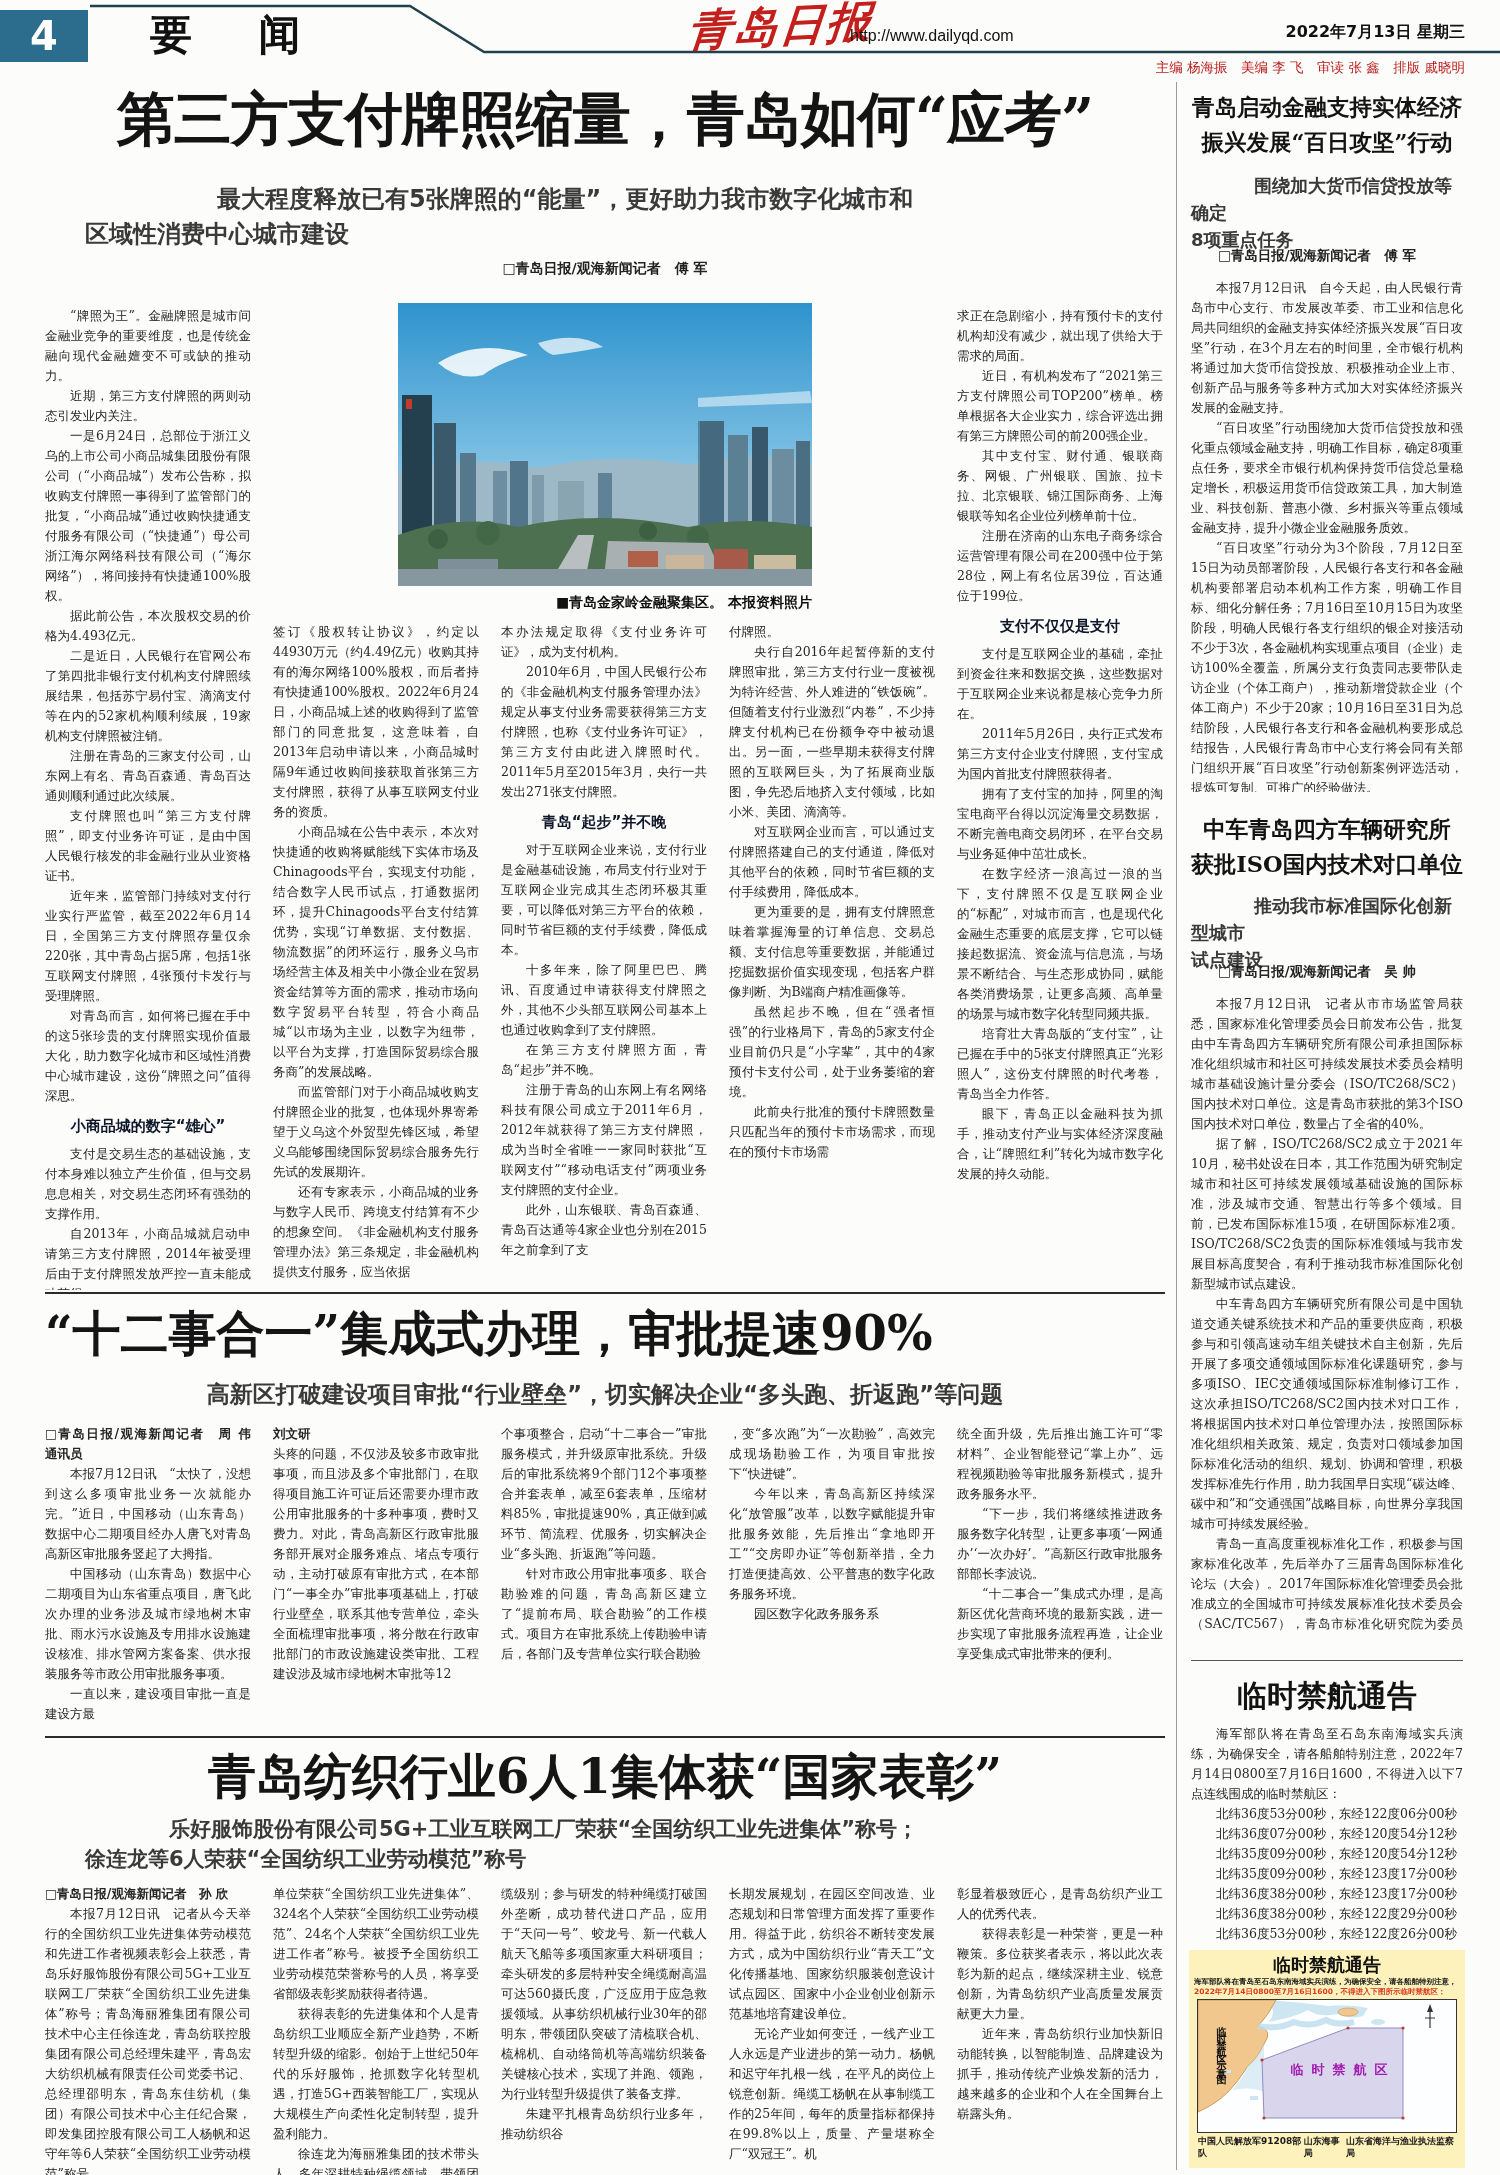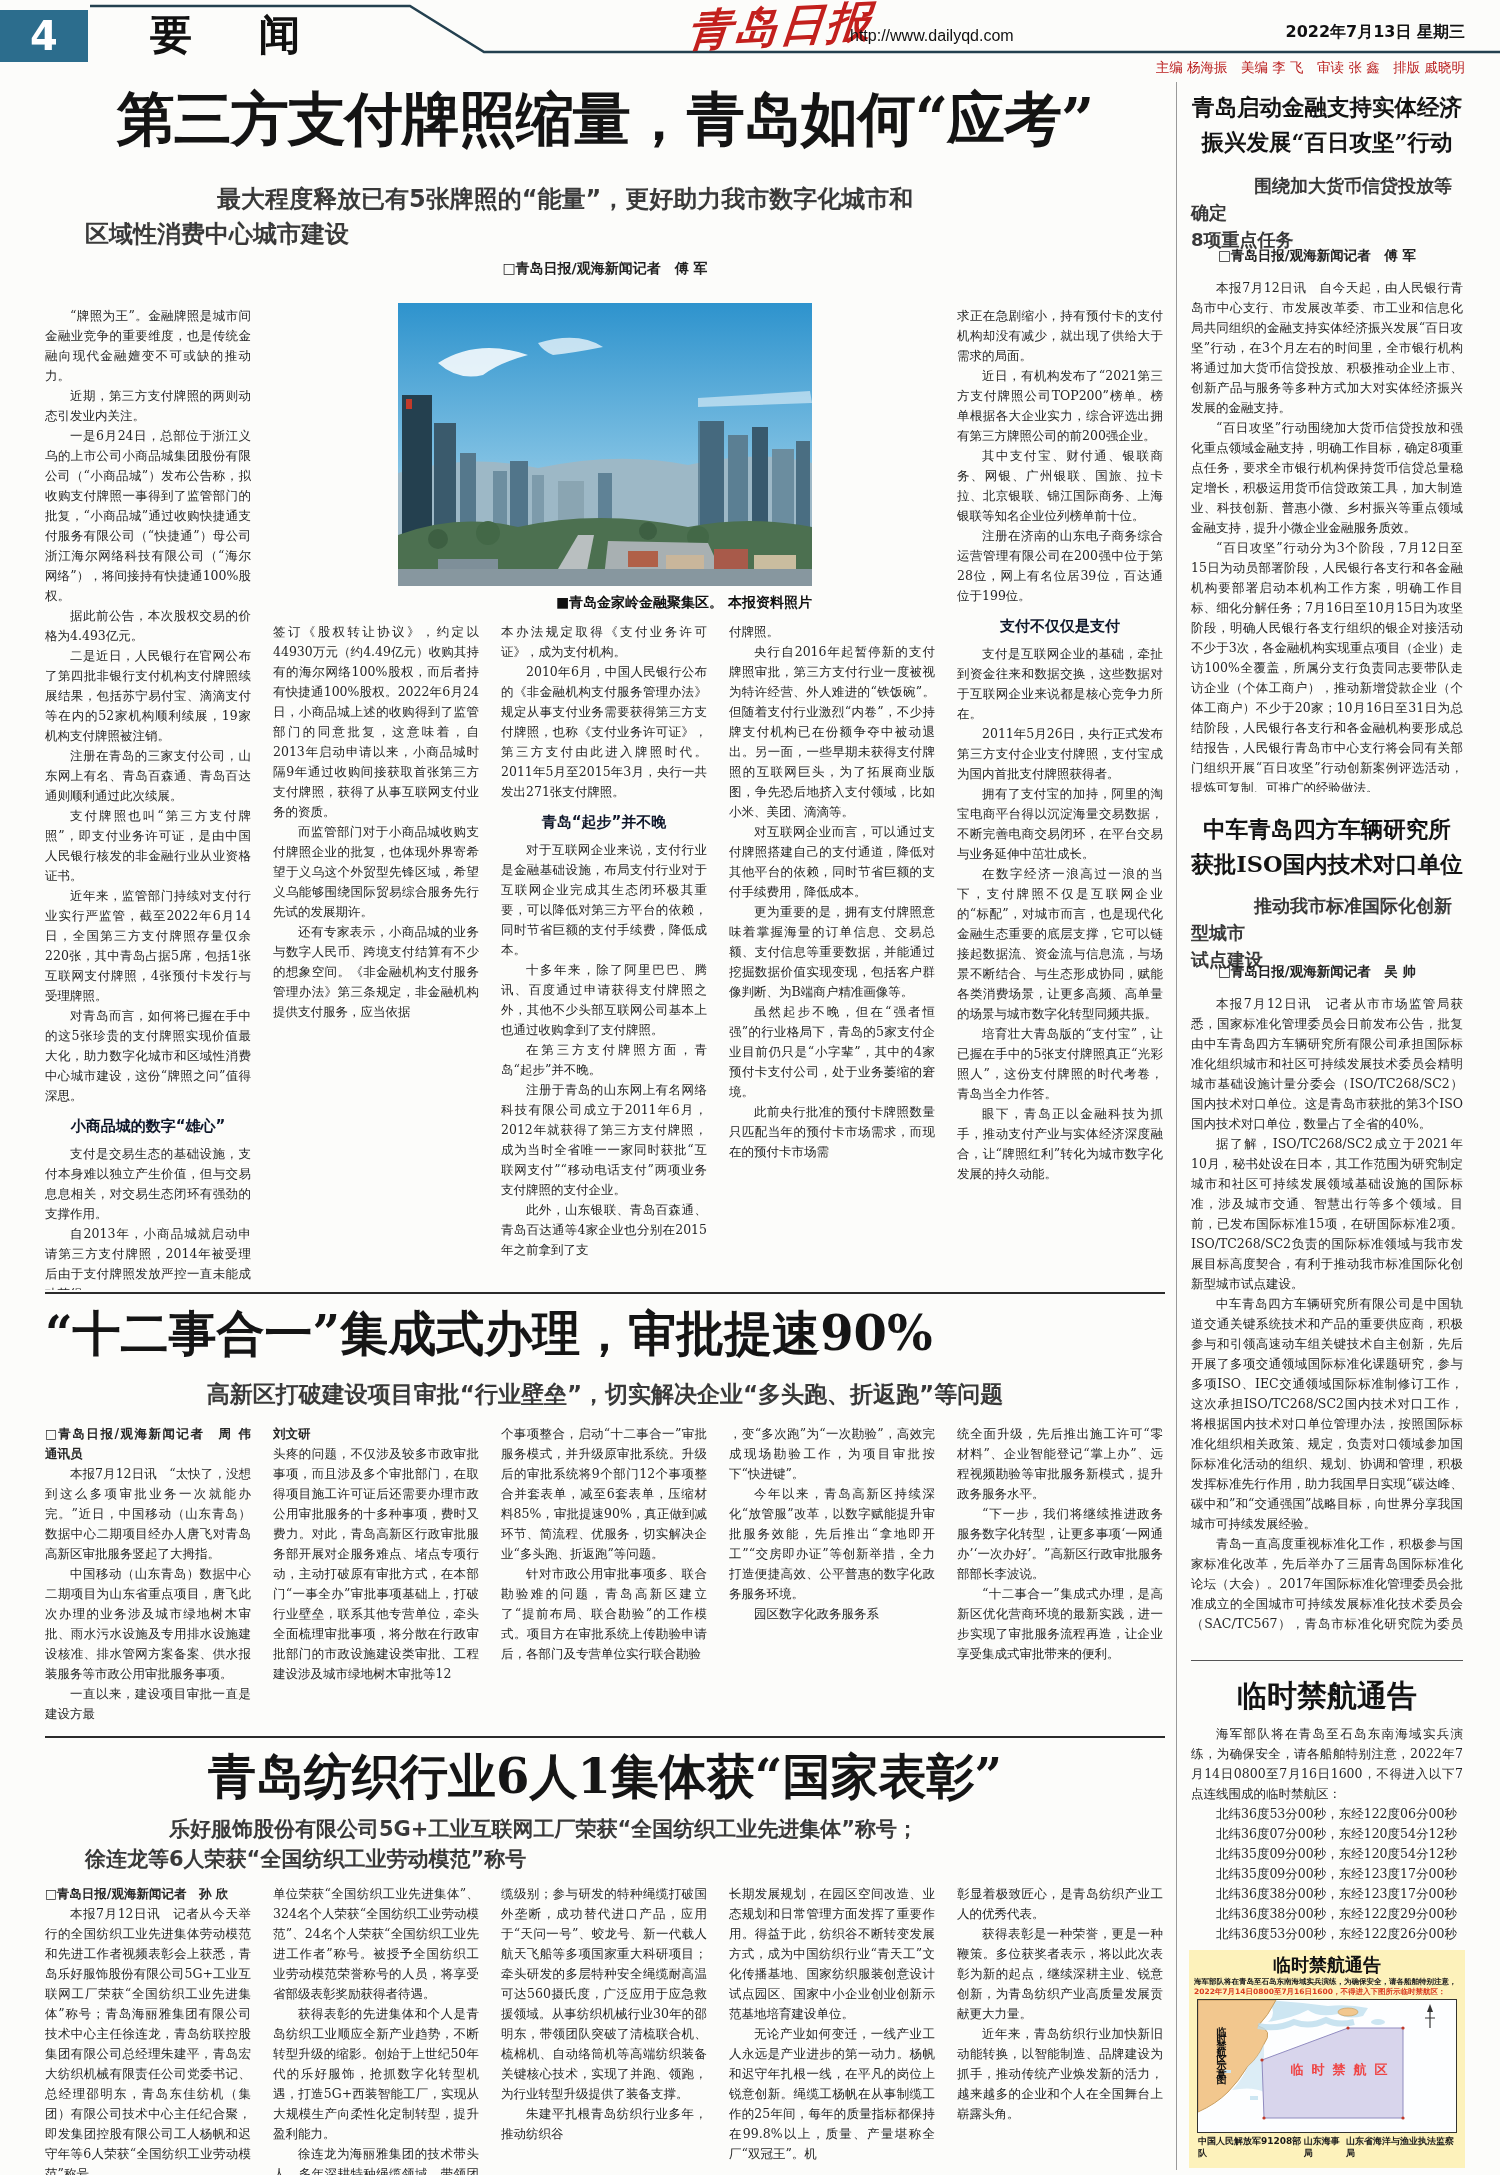--- a/index.html
+++ b/index.html
@@ -63,21 +63,21 @@
   .notice-title{position:absolute;left:1190px;top:1676px;width:274px;text-align:center;
         font:900 30px/40px "DejaVu Serif","Liberation Serif",serif;color:#131313;}
   
   .map-panel{position:absolute;left:1189px;top:1950px;width:276px;height:218px;background:#fdf2bb;
         padding:0;box-sizing:border-box;}
   .map-title{font:900 18px/24px "DejaVu Serif","Liberation Serif",serif;text-align:center;color:#111;padding-top:3px;}
   .map-l1{font:700 7.5px/10px "DejaVu Sans","Liberation Sans",sans-serif;color:#1a1a1a;white-space:nowrap;padding-left:5px;}
   .map-l2{font:700 7.5px/10px "DejaVu Sans","Liberation Sans",sans-serif;color:#d93a20;white-space:nowrap;padding-left:5px;}
   .map-wrap{position:relative;width:258px;height:132px;margin:2px auto 0;background:#fdfeff;border:1.5px solid #333;}
   .zone-label{position:absolute;left:70px;top:62px;width:150px;text-align:center;
-        font:700 13px/16px "DejaVu Sans","Liberation Sans",sans-serif;letter-spacing:8px;color:#ef4444;}
+        font:700 13px/16px "DejaVu Sans","Liberation Sans",sans-serif;letter-spacing:8px;color:#a21caf;}
   .side-label{position:absolute;left:16px;top:18px;writing-mode:vertical-rl;letter-spacing:7px;
         font:700 10px/14px "DejaVu Sans","Liberation Sans",sans-serif;color:#111;}
   .map-footer{display:flex;justify-content:space-between;width:258px;margin:2px auto 0;
         font:700 9px/12px "DejaVu Sans","Liberation Sans",sans-serif;color:#1a1a1a;}
 </style>
 </head>
 <body>
 
 <div class="page">
 
@@ -160,20 +160,21 @@
       <div class="blk p">注册在青岛的三家支付公司，山东网上有名、青岛百森通、青岛百达通则顺利通过此次续展。</div>
       <div class="blk p">支付牌照也叫“第三方支付牌照”，即支付业务许可证，是由中国人民银行核发的非金融行业从业资格证书。</div>
       <div class="blk p">近年来，监管部门持续对支付行业实行严监管，截至2022年6月14日，全国第三方支付牌照存量仅余220张，其中青岛占据5席，包括1张互联网支付牌照，4张预付卡发行与受理牌照。</div>
       <div class="blk p">对青岛而言，如何将已握在手中的这5张珍贵的支付牌照实现价值最大化，助力数字化城市和区域性消费中心城市建设，这份“牌照之问”值得深思。</div>
       <div class="blk sub">小商品城的数字“雄心”</div>
       <div class="blk p">支付是交易生态的基础设施，支付本身难以独立产生价值，但与交易息息相关，对交易生态闭环有强劲的支撑作用。</div>
       <div class="blk p">自2013年，小商品城就启动申请第三方支付牌照，2014年被受理后由于支付牌照发放严控一直未能成功获得。</div>
     </div>
   <div class="col" style="left:273px;top:622px;height:666px">
       <div class="blk cont">签订《股权转让协议》，约定以44930万元（约4.49亿元）收购其持有的海尔网络100%股权，而后者持有快捷通100%股权。2022年6月24日，小商品城上述的收购得到了监管部门的同意批复，这意味着，自2013年启动申请以来，小商品城时隔9年通过收购间接获取首张第三方支付牌照，获得了从事互联网支付业务的资质。</div>
+      <div class="blk p">小商品城在公告中表示，本次对快捷通的收购将赋能线下实体市场及Chinagoods平台，实现支付功能，结合数字人民币试点，打通数据闭环，提升Chinagoods平台支付结算优势，实现“订单数据、支付数据、物流数据”的闭环运行，服务义乌市场经营主体及相关中小微企业在贸易资金结算等方面的需求，推动市场向数字贸易平台转型，符合小商品城“以市场为主业，以数字为纽带，以平台为支撑，打造国际贸易综合服务商”的发展战略。</div>
       <div class="blk p">而监管部门对于小商品城收购支付牌照企业的批复，也体现外界寄希望于义乌这个外贸型先锋区域，希望义乌能够围绕国际贸易综合服务先行先试的发展期许。</div>
       <div class="blk p">还有专家表示，小商品城的业务与数字人民币、跨境支付结算有不少的想象空间。《非金融机构支付服务管理办法》第三条规定，非金融机构提供支付服务，应当依据</div>
     </div>
   <div class="col" style="left:501px;top:622px;height:666px">
       <div class="blk cont">本办法规定取得《支付业务许可证》，成为支付机构。</div>
       <div class="blk p">2010年6月，中国人民银行公布的《非金融机构支付服务管理办法》规定从事支付业务需要获得第三方支付牌照，也称《支付业务许可证》，第三方支付由此进入牌照时代。2011年5月至2015年3月，央行一共发出271张支付牌照。</div>
       <div class="blk sub">青岛“起步”并不晚</div>
       <div class="blk p">对于互联网企业来说，支付行业是金融基础设施，布局支付行业对于互联网企业完成其生态闭环极其重要，可以降低对第三方平台的依赖，同时节省巨额的支付手续费，降低成本。</div>
       <div class="blk p">十多年来，除了阿里巴巴、腾讯、百度通过申请获得支付牌照之外，其他不少头部互联网公司基本上也通过收购拿到了支付牌照。</div>
       <div class="blk p">在第三方支付牌照方面，青岛“起步”并不晚。</div>

